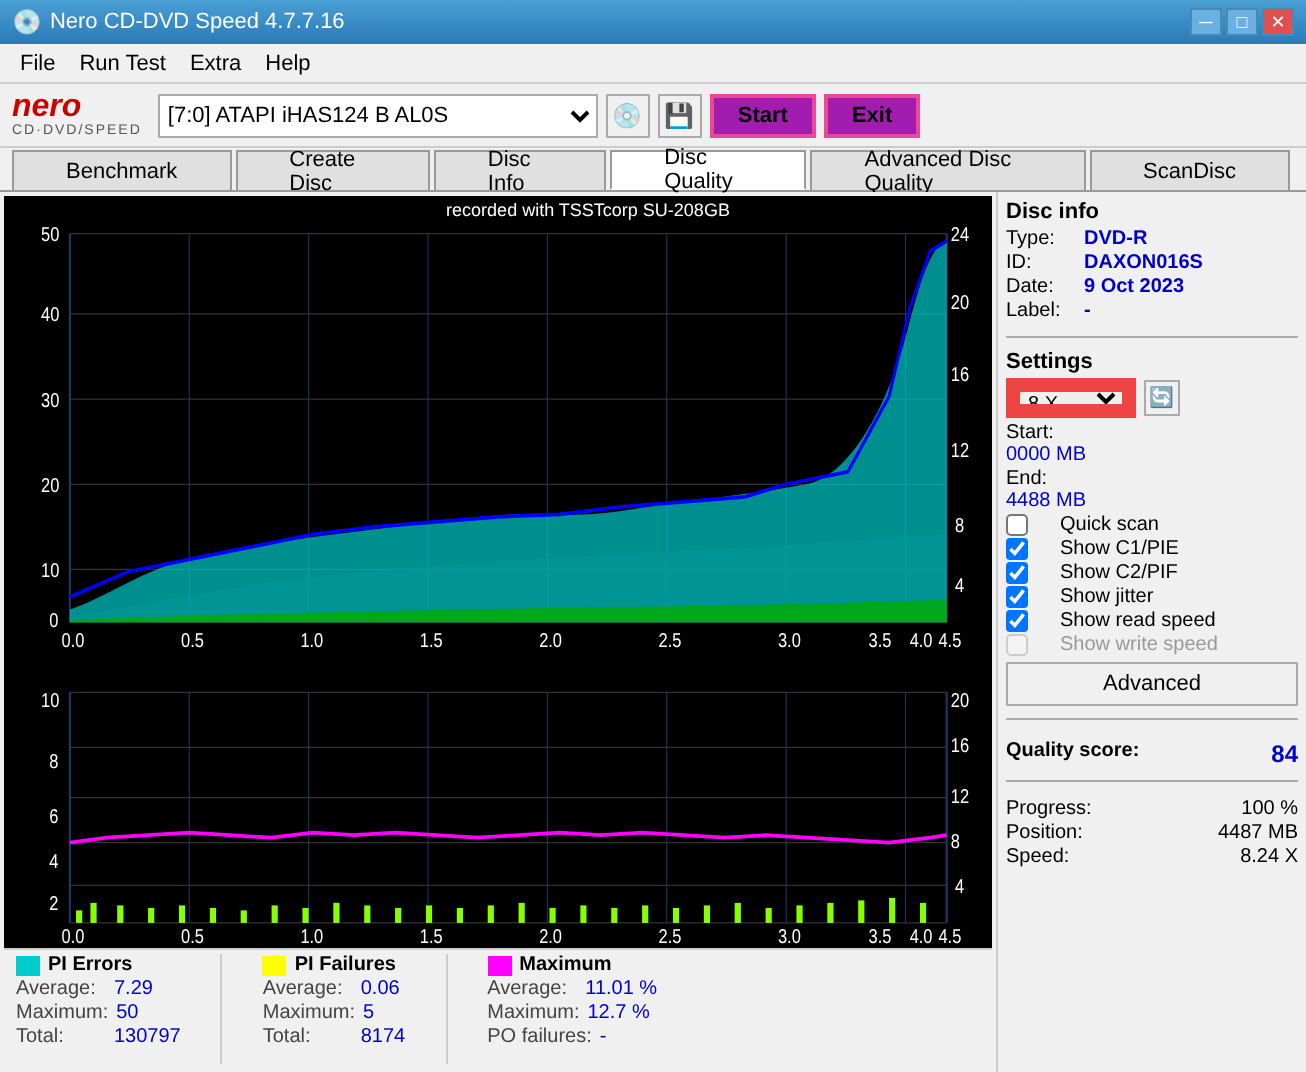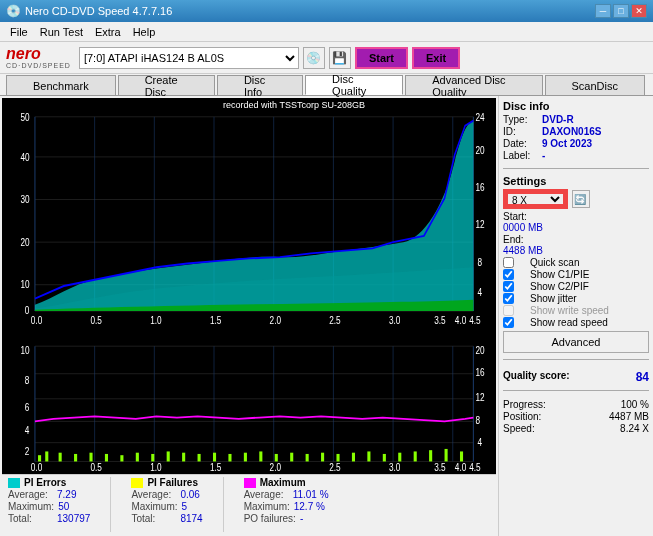--- a/index.html
+++ b/index.html
@@ -34,21 +34,21 @@
     .right-panel { width: 155px; background: #f0f0f0; padding: 4px; border-left: 1px solid #ccc; display: flex; flex-direction: column; gap: 3px; overflow: hidden; }
     
     .panel-section { background: #f0f0f0; }
     .panel-section-title { font-size: 11px; font-weight: bold; color: #000; margin-bottom: 2px; }
     
     .info-row { display: flex; gap: 4px; font-size: 10px; margin-bottom: 1px; }
     .info-label { color: #000; min-width: 35px; }
     .info-value { color: #0000cc; font-weight: bold; }
     
     .settings-row { display: flex; align-items: center; gap: 4px; margin-bottom: 2px; }
-    .speed-select { height: 20px; width: 65px; font-size: 10px; border: 5px solid #ef4444; }
+    .speed-select { height: 20px; width: 65px; font-size: 10px; border: 7px solid #ef4444; }
     
     .mb-row { display: flex; justify-content: space-between; font-size: 10px; margin-bottom: 1px; flex-direction: column; }
     .mb-label { color: #000; }
     .mb-value { color: #0000cc; }
     
     .checkbox-row { display: flex; align-items: flex-start; gap: 16px; font-size: 10px; margin-bottom: 1px; }
     .checkbox-row input[type=checkbox] { width: 11px; height: 11px; }
     .checkbox-row.disabled { color: #999; }
     
     .advanced-btn { width: 100%; height: 22px; font-size: 11px; background: #f0f0f0; border: 1px solid #aaa; cursor: pointer; margin-top: 2px; }
@@ -372,27 +372,27 @@
         <span>Show C1/PIE</span>
       </label>
       <label class="checkbox-row">
         <input type="checkbox" checked="" style="">
         <span>Show C2/PIF</span>
       </label>
       <label class="checkbox-row">
         <input type="checkbox" checked="" style="">
         <span>Show jitter</span>
       </label>
+      <label class="checkbox-row">
+        <input type="checkbox" checked="" style="">
+        <span>Show read speed</span>
+      </label>
       <label class="checkbox-row disabled">
         <input type="checkbox" disabled="" style="">
         <span>Show write speed</span>
-      </label>
-      <label class="checkbox-row">
-        <input type="checkbox" checked="" style="">
-        <span>Show read speed</span>
       </label>
       
       <button class="advanced-btn">Advanced</button>
     </div>
 
     <hr class="separator">
 
     <div class="quality-row">
       <span class="quality-label">Quality score:</span>
       <span class="quality-value">84</span>

